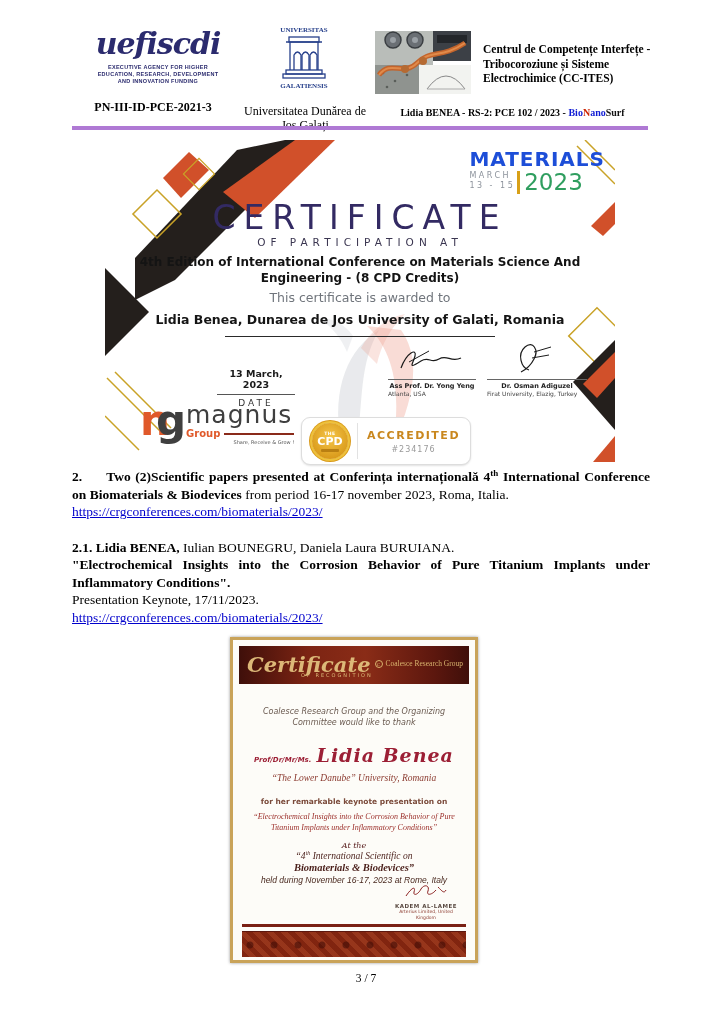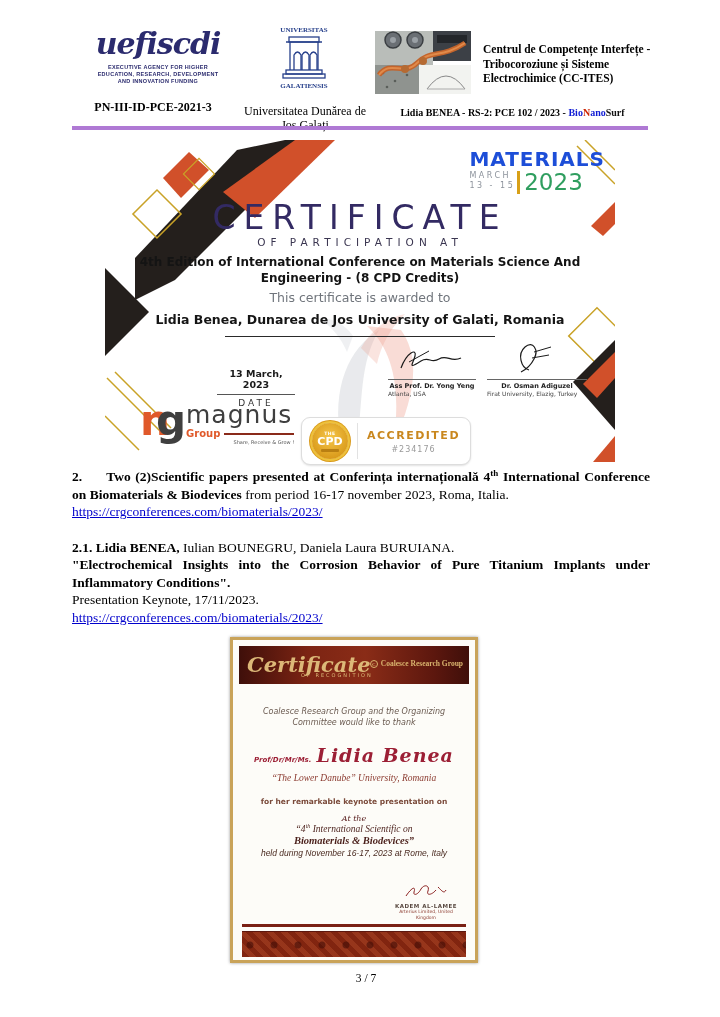--- a/index.html
+++ b/index.html
@@ -86,21 +86,21 @@
     box-shadow:0 0 3px rgba(0,0,0,.4); background:#fdfcf8;
     border:3px solid #c9a359; padding:6px; font-family:"DejaVu Sans",sans-serif;}
   .c2-band { height:38px; position:relative;
     background:linear-gradient(90deg,#3f0f0a 0%, #7c2413 30%, #8a2c17 55%, #5c170e 85%, #3f0f0a 100%);
     display:flex; align-items:center; }
   .c2-title { font-family:"DejaVu Serif",serif; font-style:italic; font-weight:bold;
     font-size:21px; color:#dcb878; margin-left:8px; line-height:20px;}
   .c2-subtitle { position:absolute; left:62px; top:26px; font-size:5px; letter-spacing:2px;
     color:#dcb878; }
   .c2-org { position:absolute; right:6px; top:13px; display:flex; align-items:center; gap:3px;
-    color:#d9b46e; font-size:7.5px; font-family:"Liberation Serif",serif; font-weight:bold;}
+    color:#d9b46e; font-size:7.5px; font-family:"Liberation Serif",serif; font-weight:normal;}
   .c2-orgdot { width:8px; height:8px; border:1px solid #d9b46e; border-radius:50%;
     font-size:5px; line-height:7px; text-align:center; color:#d9b46e;}
   .c2-body { text-align:center; }
   .c2-thank { font-size:8px; font-style:italic; color:#6a5a50; line-height:11px; margin-top:22px;
     font-weight:500;}
   .c2-namerow { margin-top:16px; color:#9c1f35; }
   .c2-hon { font-size:7px; font-style:italic; font-weight:bold; }
   .c2-name { font-family:"DejaVu Serif",serif; font-style:italic; font-weight:bold;
     font-size:19px; letter-spacing:1px; }
   .c2-affil { font-family:"Liberation Serif",serif; font-style:italic; font-size:9.5px;
@@ -328,20 +328,24 @@
       <div class="c2-thank">
         <div>Coalesce Research Group and the Organizing</div>
         <div>Committee would like to thank</div>
       </div>
       <div class="c2-namerow">
         <span class="c2-hon">Prof/Dr/Mr/Ms.</span>
         <span class="c2-name">Lidia Benea</span>
       </div>
       <div class="c2-affil">“The Lower Danube” University, Romania</div>
       <div class="c2-for">for her remarkable keynote presentation on</div>
+      <div class="c2-paper">
+        <div>“Electrochemical Insights into the Corrosion Behavior of Pure</div>
+        <div>Titanium Implants under Inflammatory Conditions”</div>
+      </div>
       <div class="c2-atthe">At the</div>
       <div class="c2-conf1"><span>“4</span><sup style="font-size:6px;">th</sup><span> International Scientific on</span></div>
       <div class="c2-conf2">Biomaterials &amp; Biodevices”</div>
       <div class="c2-held">held during November 16-17, 2023 at Rome, Italy</div>
     </div>
     <div class="c2-sig">
       <svg width="44" height="16" viewBox="0 0 44 16">
         <path d="M2,13 C8,4 12,3 10,9 C9,13 14,12 17,6 C20,1 26,2 24,8 C22,13 28,12 32,7 M34,4 C38,8 40,11 42,7" stroke="#8b2020" fill="none" stroke-width="1"></path>
       </svg>
       <div class="c2-signer">KADEM AL-LAMEE</div>

